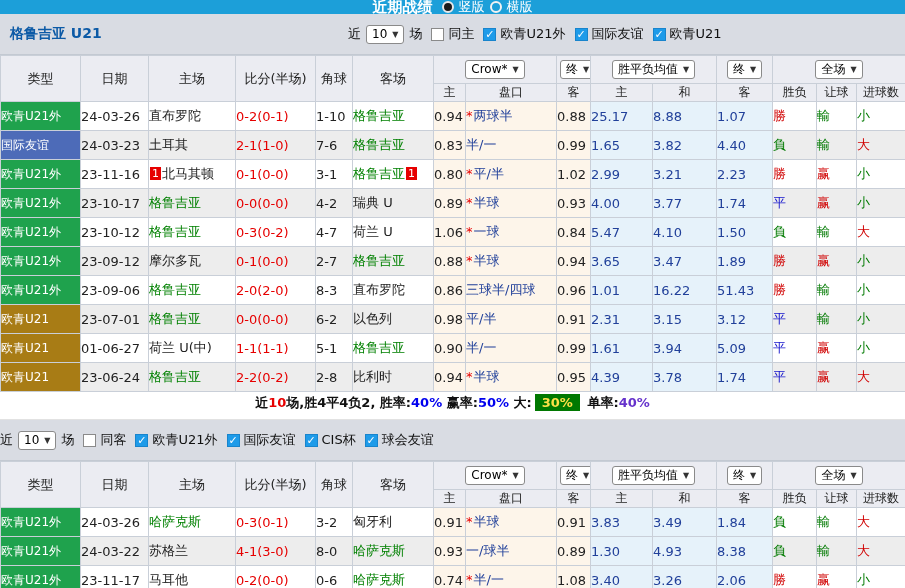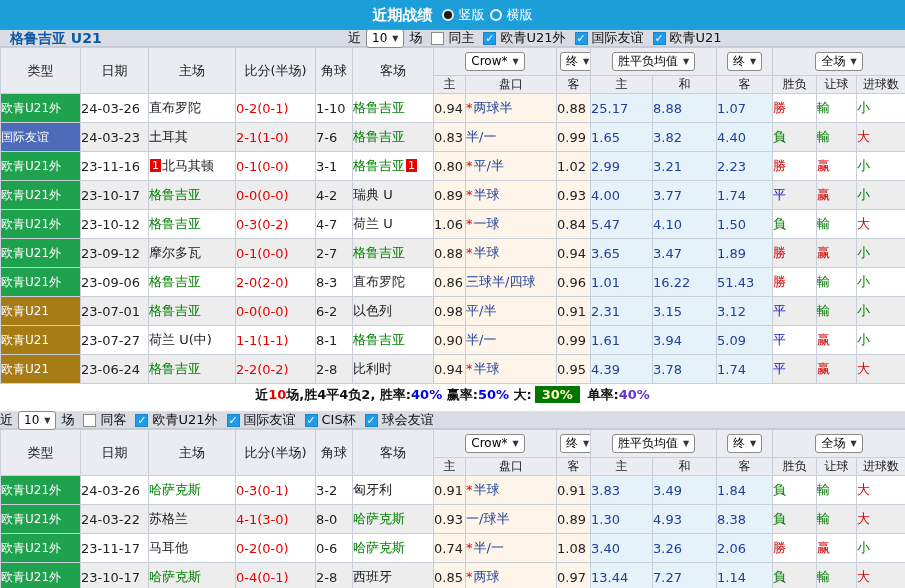--- a/index.html
+++ b/index.html
@@ -4,33 +4,33 @@
 <style>
   * { box-sizing: border-box; margin: 0; padding: 0; }
   html,body { width: 905px; background:#fff; }
   body {
     height: 588px; overflow: hidden;
     font-family: "DejaVu Sans", "Liberation Sans", sans-serif;
     font-size: 13px; color:#222;
   }
   
   .topbar {
-    height: 30px; background:#1C9FD9; color:#fff;
+    height: 14px; background:#1C9FD9; color:#fff;
     display:flex; align-items:center; justify-content:center; gap:5px;
   }
   .topbar .tb-title { font-weight:bold; font-size:15px; margin-right:4px; }
   .radio {
     width:12px; height:12px; border-radius:50%;
     border:2px solid #f2f2f2; background:transparent; display:inline-block;
   }
   .radio.on { background:#1b1b1b; border-color:#e8e8e8; }
   .tb-label { font-size:13px; }
   
   .sec-head {
-    height:17px; background:#D9DCE3; display:flex; 
+    height:41px; background:#D9DCE3; display:flex; align-items:center;
     border-bottom:1px solid #c3c9d2;
   }
   .sec-head .team {
     width:348px; padding-left:10px; font-weight:bold; font-size:14px; color:#0C5AA6;
   }
   .filters { display:flex; align-items:center; gap:2px; font-size:13px; color:#111; }
   .sel {
     display:inline-flex; align-items:center; gap:5px; background:#fff;
     border:1px solid #8a8a8a; border-radius:3px; padding:1px 5px;
     font-size:12px; color:#000; line-height:15px; margin:0 3px;
@@ -68,21 +68,21 @@
   .c-green { color:#007A00; }
   .c-blue { color:#1414CC; }
   
   .summary {
     height:22px; line-height:22px; text-align:center; font-weight:bold;
     font-size:13px; color:#111; background:#fff;
   }
   .summary .red { color:#E60000; }
   .summary .blue { color:#0000EE; }
   .summary .purple { color:#6633CC; }
-  .summary .gbox { background:#007800; color:#fef9c3; padding:1px 7px; margin:0 3px; }
+  .summary .gbox { background:#007800; color:#fde047; padding:1px 7px; margin:0 3px; }
   .gap { height:6px; background:#fff; border-bottom:1px solid #e2e2e2; }
 </style>
 </head>
 <body>
 
 <div class="topbar">
   <span class="tb-title">近期战绩</span>
   <span class="radio on"></span>
   <span class="tb-label">竖版</span>
   <span class="radio"></span>
@@ -300,24 +300,24 @@
           <td class="t-cream">0.91</td>
           <td class="t-blue t-navy">2.31</td>
           <td class="t-blue t-navy">3.15</td>
           <td class="t-blue t-navy">3.12</td>
           <td class="plain c-blue">平</td>
           <td class="plain c-green">輸</td>
           <td class="plain c-green">小</td>
         </tr>
         <tr class="odd">
           <td class="c-type bg-brown">欧青U21</td>
-          <td class="plain">23-07-27</td>
+          <td class="plain">01-06-27</td>
           <td class="plain">荷兰 U(中)</td>
           <td class="plain t-score">1-1(1-1)</td>
-          <td class="plain">8-1</td>
+          <td class="plain">5-1</td>
           <td class="plain t-green">格鲁吉亚</td>
           <td class="t-cream">0.90</td>
           <td class="t-cream t-navy">半/一</td>
           <td class="t-cream">0.99</td>
           <td class="t-blue t-navy">1.61</td>
           <td class="t-blue t-navy">3.94</td>
           <td class="t-blue t-navy">5.09</td>
           <td class="plain c-blue">平</td>
           <td class="plain c-red">赢</td>
           <td class="plain c-green">小</td>

